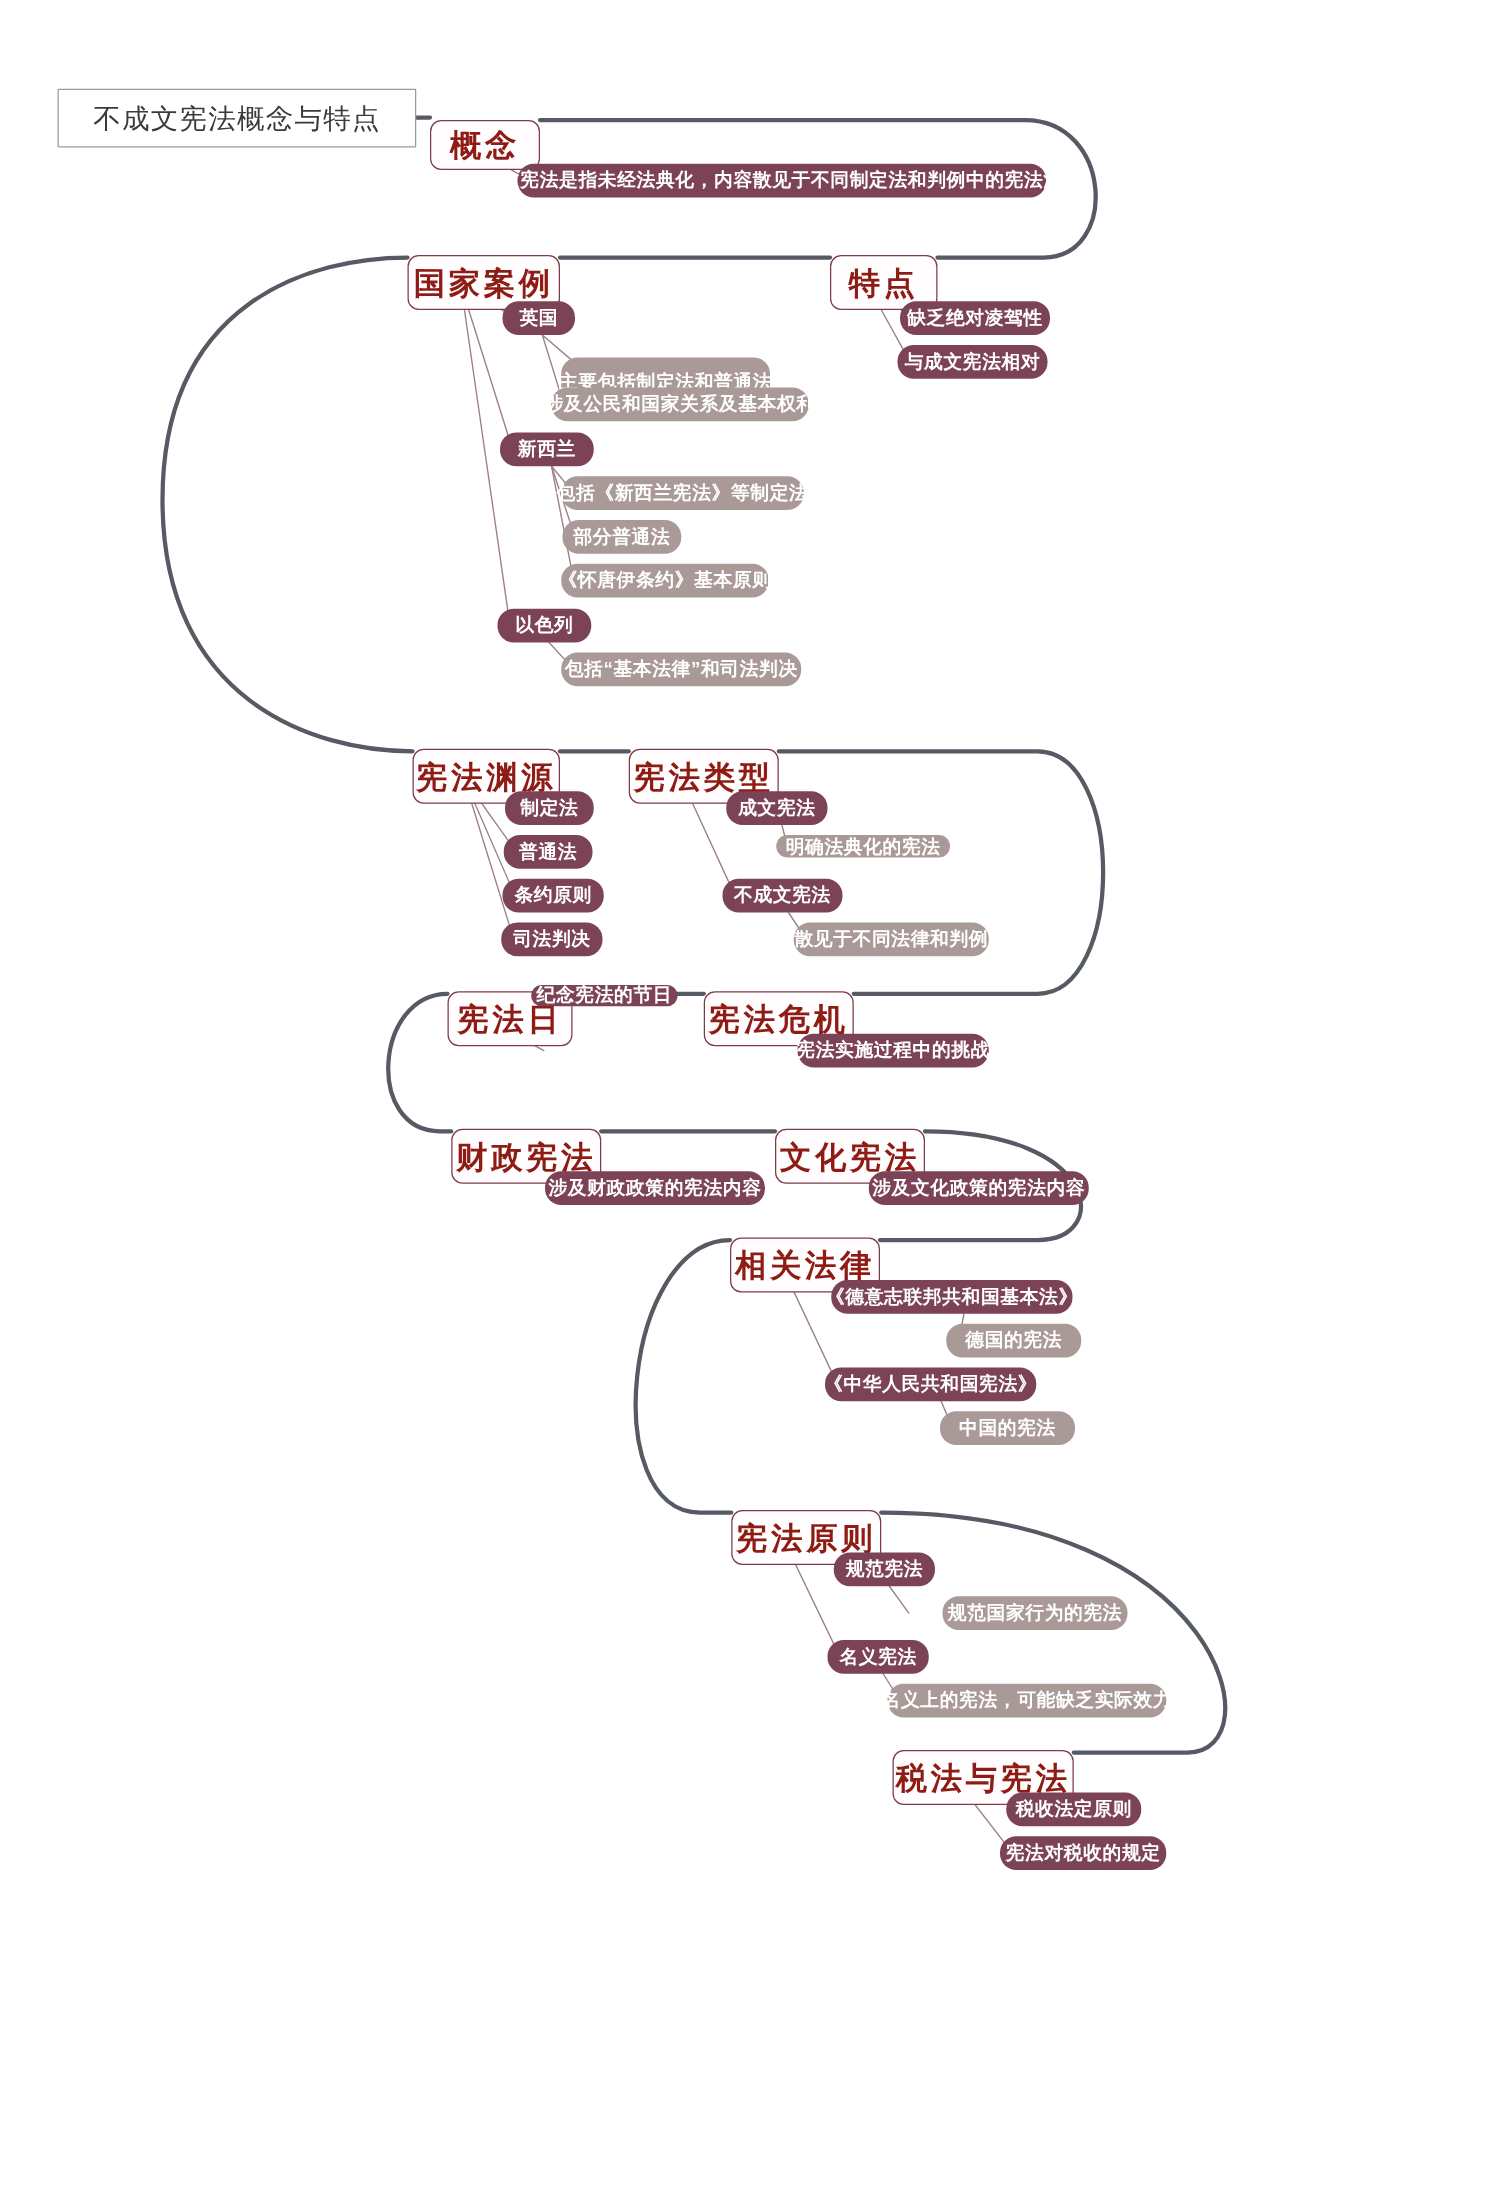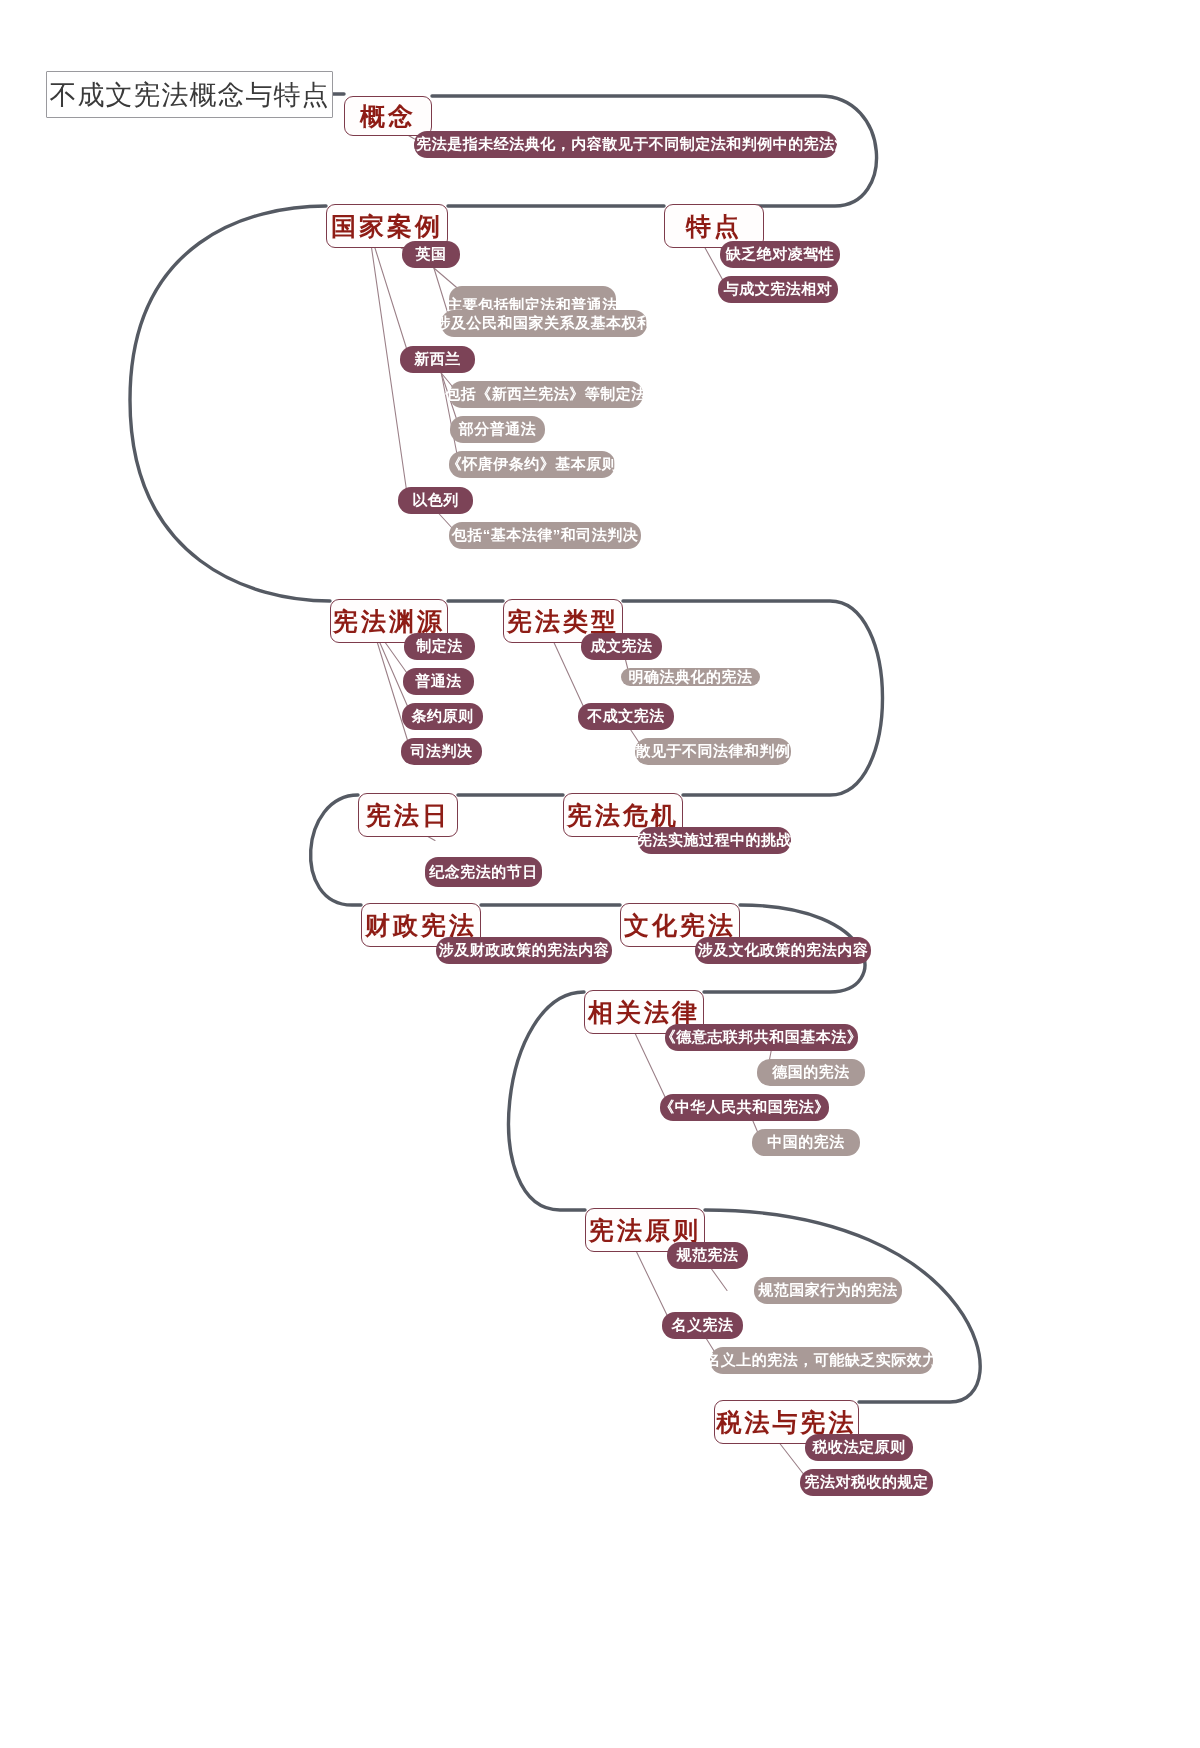--- a/index.html
+++ b/index.html
@@ -33,21 +33,21 @@
     white-space: nowrap;
     display: flex;
     align-items: center;
     justify-content: center;
   }
   
   .node.root {
     border: 1.6px solid #9a9a9e;
     background: #ffffff;
     color: #3a3a3a;
-    font-size: 27px;
+    font-size: 22px;
     font-family: "Liberation Sans", "DejaVu Sans", sans-serif;
     font-weight: 400;
     letter-spacing: 1px;
     border-radius: 1px;
     padding: 0 14px;
   }
   
   .node.topic {
     border: 1.7px solid #7d3b4b;
     background: #fffdfd;
@@ -146,35 +146,35 @@
       <div class="node topic" style="left: 326px; top: 184px; width: 122px; height: 44px;">国家案例</div>
       <div class="node pill2" style="left: 402px; top: 241px; width: 58px; height: 27px;">英国</div>
       <div class="node pill3" style="left: 449px; top: 286px; width: 167px; height: 39px;">主要包括制定法和普通法</div>
       <div class="node pill3" style="left: 441px; top: 310px; width: 206px; height: 27px;">涉及公民和国家关系及基本权利</div>
       <div class="node pill2" style="left: 400px; top: 346px; width: 75px; height: 27px;">新西兰</div>
       <div class="node pill3" style="left: 449px; top: 381px; width: 194px; height: 27px;">包括《新西兰宪法》等制定法</div>
       <div class="node pill3" style="left: 450px; top: 416px; width: 95px; height: 27px;">部分普通法</div>
       <div class="node pill3" style="left: 449px; top: 451px; width: 166px; height: 27px;">《怀唐伊条约》基本原则</div>
       <div class="node pill2" style="left: 398px; top: 487px; width: 75px; height: 27px;">以色列</div>
       <div class="node pill3" style="left: 449px; top: 522px; width: 192px; height: 27px;">包括“基本法律”和司法判决</div>
-      <div class="node topic" style="left: 664px; top: 184px; width: 100px; height: 44px;">特点</div>
+      <div class="node topic" style="left: 664px; top: 184px; width: 86px; height: 44px;">特点</div>
       <div class="node pill2" style="left: 720px; top: 241px; width: 120px; height: 27px;">缺乏绝对凌驾性</div>
       <div class="node pill2" style="left: 718px; top: 276px; width: 120px; height: 27px;">与成文宪法相对</div>
       <div class="node topic" style="left: 330px; top: 579px; width: 118px; height: 44px;">宪法渊源</div>
       <div class="node pill2" style="left: 404px; top: 633px; width: 71px; height: 27px;">制定法</div>
       <div class="node pill2" style="left: 403px; top: 668px; width: 71px; height: 27px;">普通法</div>
       <div class="node pill2" style="left: 402px; top: 703px; width: 81px; height: 27px;">条约原则</div>
       <div class="node pill2" style="left: 401px; top: 738px; width: 81px; height: 27px;">司法判决</div>
       <div class="node topic" style="left: 503px; top: 579px; width: 120px; height: 44px;">宪法类型</div>
       <div class="node pill2" style="left: 581px; top: 633px; width: 81px; height: 27px;">成文宪法</div>
       <div class="node pill3" style="left: 621px; top: 668px; width: 139px; height: 18px;">明确法典化的宪法</div>
       <div class="node pill2" style="left: 578px; top: 703px; width: 96px; height: 27px;">不成文宪法</div>
       <div class="node pill3" style="left: 635px; top: 738px; width: 156px; height: 27px;">散见于不同法律和判例</div>
       <div class="node topic" style="left: 358px; top: 773px; width: 100px; height: 44px;">宪法日</div>
-      <div class="node pill2" style="left: 425px; top: 857px; width: 117px; height: 30px;">纪念宪法的节日</div>
+      <div class="node pill2" style="left: 425px; top: 788px; width: 117px; height: 17px;">纪念宪法的节日</div>
       <div class="node topic" style="left: 563px; top: 773px; width: 120px; height: 44px;">宪法危机</div>
       <div class="node pill2" style="left: 638px; top: 827px; width: 153px; height: 27px;">宪法实施过程中的挑战</div>
       <div class="node topic" style="left: 361px; top: 883px; width: 120px; height: 44px;">财政宪法</div>
       <div class="node pill2" style="left: 436px; top: 937px; width: 176px; height: 27px; text-align: center;">涉及财政政策的宪法内容</div>
       <div class="node topic" style="left: 620px; top: 883px; width: 120px; height: 44px;">文化宪法</div>
       <div class="node pill2" style="left: 695px; top: 937px; width: 176px; height: 27px;">涉及文化政策的宪法内容</div>
       <div class="node topic" style="left: 584px; top: 970px; width: 120px; height: 44px;">相关法律</div>
       <div class="node pill2" style="left: 665px; top: 1024px; width: 193px; height: 27px;">《德意志联邦共和国基本法》</div>
       <div class="node pill3" style="left: 757px; top: 1059px; width: 108px; height: 27px;">德国的宪法</div>
       <div class="node pill2" style="left: 660px; top: 1094px; width: 169px; height: 27px;">《中华人民共和国宪法》</div>

